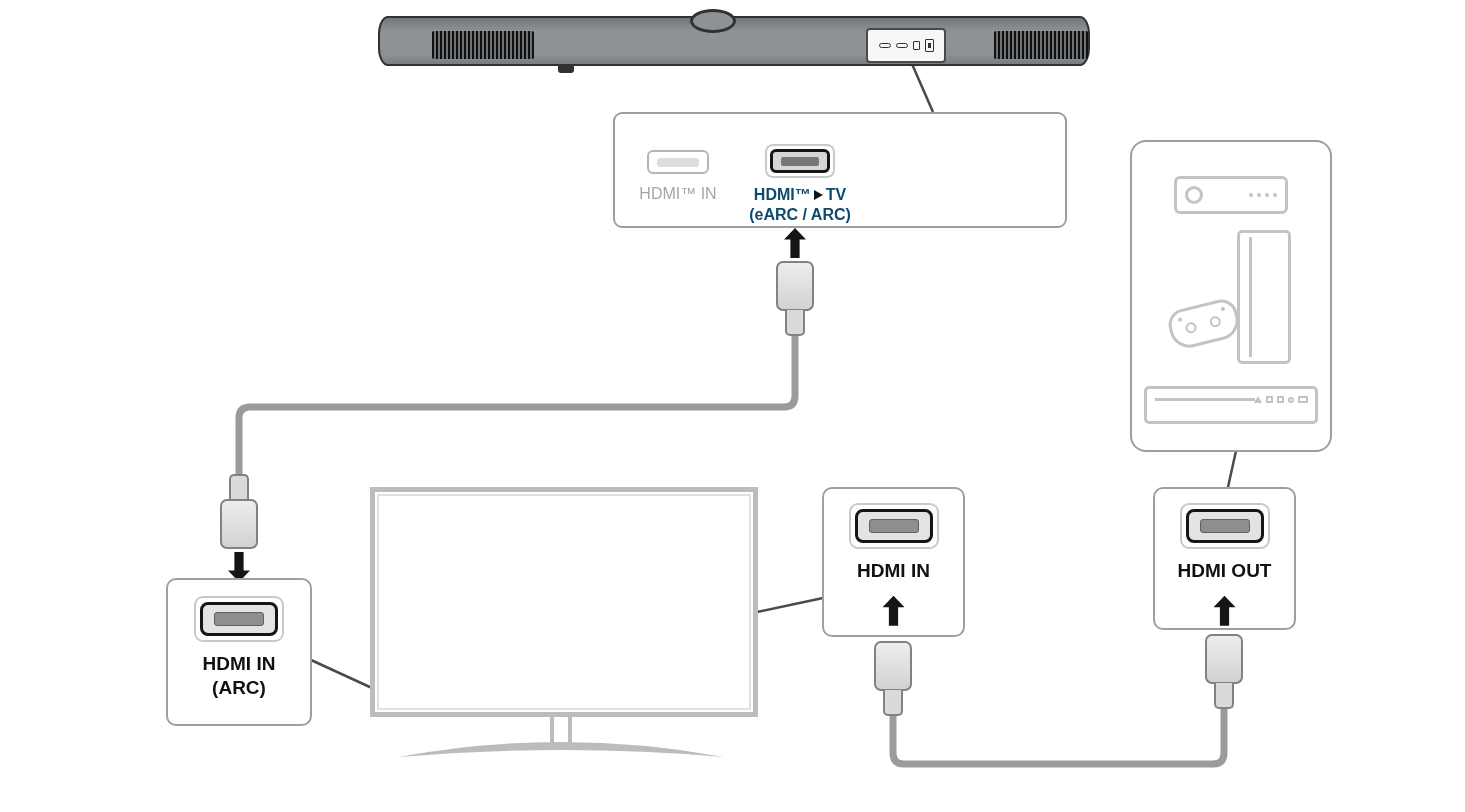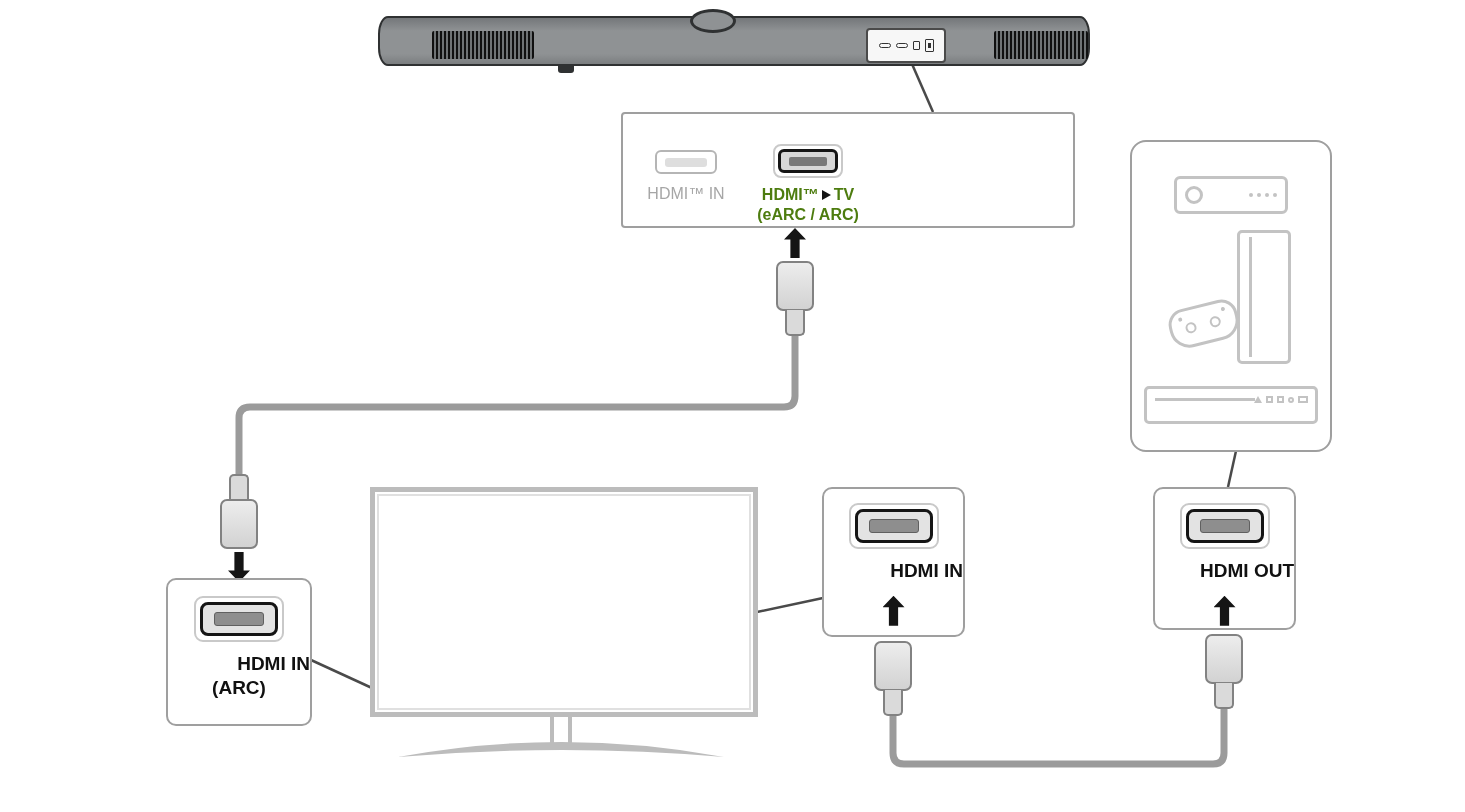--- a/index.html
+++ b/index.html
@@ -24,21 +24,21 @@
     background:#f7f7f7; border:2px solid #4a4a4a; border-radius:4px;
     display:flex; align-items:center; justify-content:center; gap:5px; }
   .sb-pill { width:12px; height:5px; border:1.5px solid #333; border-radius:3px; }
   .sb-sq { width:7px; height:9px; border:1.5px solid #333; border-radius:1px; }
   .sb-usb { width:9px; height:13px; border:1.5px solid #333; border-radius:1px; position:relative; }
   .sb-usb::after { content:""; position:absolute; left:2px; top:3px; width:3px; height:5px; background:#333; }
   .sb-foot { position:absolute; left:178px; bottom:-9px; width:16px; height:9px;
     background:#2f3132; border-radius:0 0 3px 3px; }
 
   
-  .ports-panel { left:613px; top:112px; width:454px; height:116px; border-radius:4px;margin-left:8px; }
+  .ports-panel { left:613px; top:112px; width:454px; height:116px; border-radius:9px; }
   .pg { position:absolute; top:0; display:flex; flex-direction:column; align-items:center; }
   .pg-hdmi-in { left:8px;  width:110px; }
   .pg-hdmi-tv { left:126px; width:118px; }
   .pg-usb     { left:252px; width:136px; }
   .pg-optical { left:392px; width:90px; }
 
   .hdmi-port-s { display:flex; align-items:center; justify-content:center; border-radius:6px; }
   .hdmi-port-s.muted { margin-top:36px; width:62px; height:24px; border:2px solid #b5b5b5; background:#fff; }
   .hdmi-port-s.muted .slot-s { width:42px; height:9px; background:#dedede; border-radius:3px; }
   .bezel-s { margin-top:30px; border:2px solid #c9c9c9; border-radius:8px; padding:3px; background:#fff; }
@@ -49,21 +49,21 @@
     background:#fff; border-radius:2px; position:relative; }
   .usb-tongue { position:absolute; left:7px; top:4px; width:46px; height:7px;
     background:#e0e0e0; border:1px solid #cfcfcf; }
 
   .optical-port { margin-top:18px; width:40px; height:44px; border:3px solid #b5b5b5;
     border-radius:9px; display:flex; align-items:center; justify-content:center; }
   .optical-hole { width:17px; height:17px; border:3px solid #b5b5b5; border-radius:50%; }
 
   .plabel { font-size:16px; line-height:1.25; text-align:center; }
   .muted-label { color:#a6a6a6; font-weight:500; }
-  .dark-label { color:#4d7c0f; font-weight:700; }
+  .dark-label { color:#0c4a6e; font-weight:700; }
   .pg-hdmi-in .plabel { margin-top:10px; }
   .tv-label-row { margin-top:7px; display:flex; align-items:center; }
   .tri-right { width:0; height:0; border-left:9px solid #151515;
     border-top:5.5px solid transparent; border-bottom:5.5px solid transparent; margin:0 3px; }
   .usb-label-row { margin-top:22px; display:flex; align-items:center; gap:5px;
     font-size:15px; color:#a6a6a6; font-weight:500; }
   .dc-symbol { display:inline-block; width:14px; height:10px; border-top:2px solid #a6a6a6;
     position:relative; top:2px; }
   .dc-symbol::after { content:""; position:absolute; left:0; top:3px; width:14px;
     border-top:2px dashed #a6a6a6; }
@@ -92,21 +92,21 @@
   .callout-arc    { left:166px; top:578px; width:146px; height:148px; }
   .callout-tvin   { left:822px; top:487px; width:143px; height:150px; }
   .callout-devout { left:1153px; top:487px; width:143px; height:143px; }
   .bezel { display:inline-block; border:2px solid #c9c9c9; border-radius:9px; padding:4px;
     background:#fff; margin-top:14px; }
   .callout-arc .bezel { margin-top:16px; }
   .big-port { width:78px; height:34px; border:3px solid #151515; border-radius:8px;
     background:#e3e3e3; display:flex; align-items:center; justify-content:center; }
   .big-slot { width:50px; height:14px; background:#8e8e8e; border:1px solid #606060; border-radius:3px; }
   .clabel { font-size:19px; font-weight:700; color:#111; line-height:1.25; }
-  .callout .clabel.first { margin-top:10px;text-align:right; }
+  .callout .clabel.first { margin-top:10px; }
   .box-arrow { margin:13px auto 0; }
 
   
   .tv { position:absolute; left:370px; top:487px; width:388px; height:230px;
     border:5px solid #bcbcbc; background:#fff; }
   .tv-inner { position:absolute; inset:2px; border:2px solid #e0e0e0; }
   .tv-neck { position:absolute; left:550px; top:715px; width:22px; height:30px;
     border-left:4px solid #bcbcbc; border-right:4px solid #bcbcbc; }
 
   

